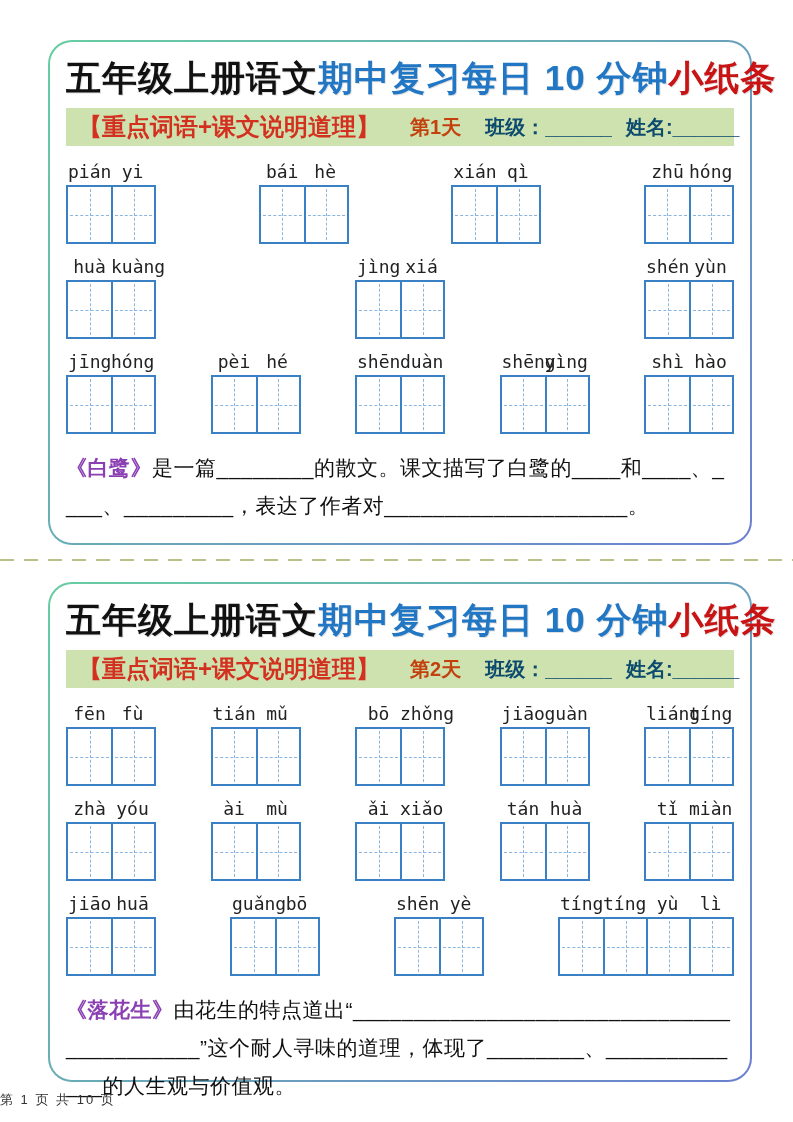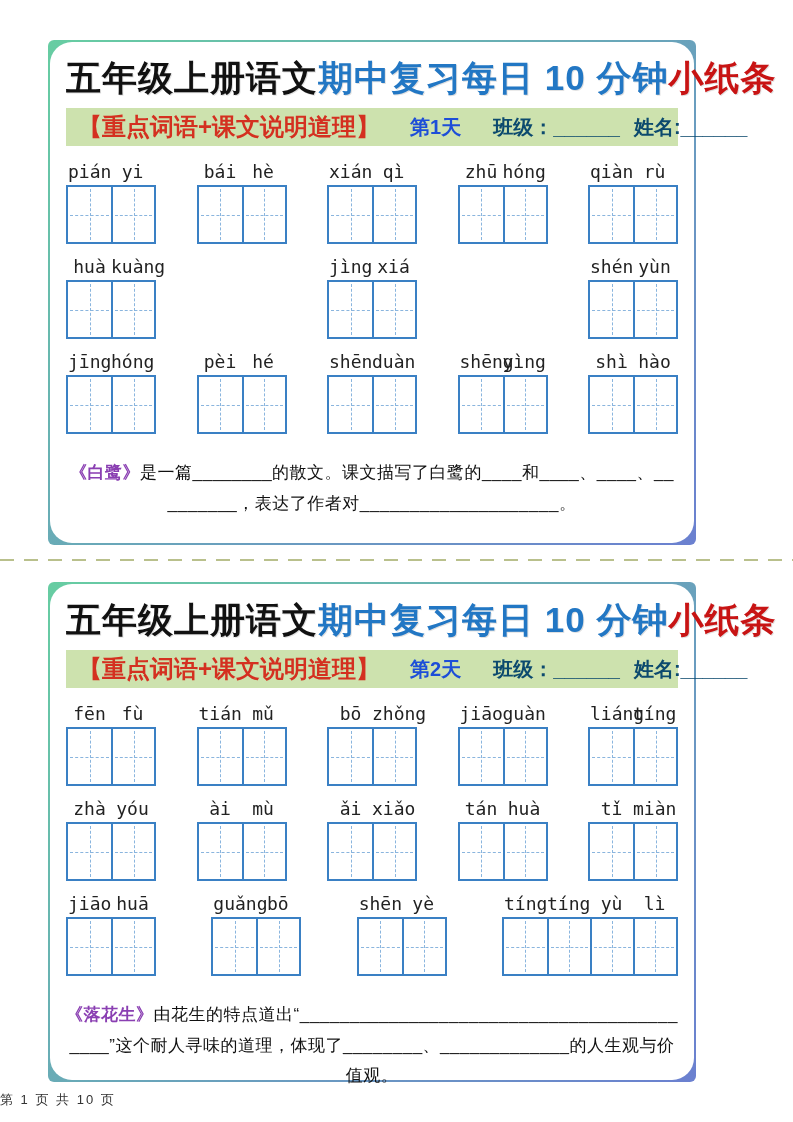--- a/index.html
+++ b/index.html
@@ -3,21 +3,21 @@
 <meta charset="utf-8">
 <style>
   * { margin:0; padding:0; box-sizing:border-box; }
   body { background:#ffffff; }
   .page {
     width:793px; height:1122px; background:#ffffff; position:relative;
     font-family:"Liberation Sans","DejaVu Sans",sans-serif;
     padding-top:40px; overflow:hidden;
   }
   .card {
-    width:648px; margin-left:48px; border-radius:6px; padding:2px;
+    width:704px; margin-left:48px; border-radius:24px; padding:2px;
     background:linear-gradient(135deg, var(--c-card_border_green,#67cda2), var(--c-card_border_blue,#6b80d0));
   }
   .card-inner {
     background:#ffffff; border-radius:22px; height:100%;
     padding:12px 16px 8px 16px;
   }
   .card-1 { height:505px; }
   .card-2 { height:500px; }
   .worksheet-title {
     text-align:center; font-size:35px; font-weight:bold; white-space:nowrap;
@@ -25,21 +25,21 @@
     text-shadow:1px 1px 0 rgba(0,0,0,0.12);
   }
   .t-blue { color:var(--c-title_blue,#2277c4); }
   .t-red  { color:var(--c-title_red,#c81414); }
   .topic-band {
     margin-top:6px; background:var(--c-band_bg,#cde2ae);
     display:flex; align-items:center; padding:3px 8px 3px 12px;
     font-size:20px; font-weight:bold; white-space:nowrap;
   }
   .band-topic { color:var(--c-band_red,#d43020); font-size:24px; margin-right:30px; }
-  .band-day   { color:#1d4ed8; margin-right:32px; }
+  .band-day   { color:#c2410c; margin-right:24px; }
   .band-field { color:#0c4a6e; margin-right:14px; }
   .rows-area { margin-top:12px; }
   .word-row { display:flex; justify-content:space-between; margin-bottom:9px; }
   .word-group { display:flex; flex-direction:column; align-items:center; }
   .pinyin-row { display:flex; align-items:flex-end; height:24px; margin-bottom:3px;justify-content:space-between; }
   .syl {
     width:43px; text-align:center; font-size:18px; color:#222;
     font-family:"DejaVu Sans Mono","Liberation Mono",monospace;
   }
   .box-group { display:flex; border:2px solid var(--c-box_border,#3a80c4); }
@@ -47,22 +47,22 @@
   .cell + .cell { border-left:2px solid var(--c-box_border,#3a80c4); }
   .cell::before {
     content:""; position:absolute; left:50%; top:2px; bottom:2px;
     border-left:1px dashed var(--c-box_dash,#8ab5de);
   }
   .cell::after {
     content:""; position:absolute; top:50%; left:2px; right:2px;
     border-top:1px dashed var(--c-box_dash,#8ab5de);
   }
   .course-paragraph {
-    margin-top:24px; font-size:17px; line-height:1.8; color:#111;
-    letter-spacing:0.5px; word-break:break-all;text-align:center;
+    margin-top:15px; font-size:21px; line-height:1.8; color:#111;
+    letter-spacing:0.5px; word-break:break-all;
   }
   .book-title { color:var(--c-book_purple,#8a3fb2); font-weight:bold; }
   .page-divider {
     height:2px; width:793px; margin:14px 0 21px 0;
     background:repeating-linear-gradient(90deg,
       var(--c-divider_green,#b9c08c) 0 14px, transparent 14px 24px);
   }
   .page-footer {
     text-align:left; font-size:13px; color:#333; margin-top:9px;
     letter-spacing:2px;
@@ -117,30 +117,20 @@
             <div class="word-group">
               <div class="pinyin-row">
                 <span class="syl">zhū</span>
                 <span class="syl">hóng</span>
               </div>
               <div class="box-group">
                 <div class="cell"></div>
                 <div class="cell"></div>
               </div>
             </div>
-            <div class="word-group">
-              <div class="pinyin-row">
-                <span class="syl">qiàn</span>
-                <span class="syl">rù</span>
-              </div>
-              <div class="box-group">
-                <div class="cell"></div>
-                <div class="cell"></div>
-              </div>
-            </div>
           </div>
           <div class="word-row">
             <div class="word-group">
               <div class="pinyin-row">
                 <span class="syl">huà</span>
                 <span class="syl">kuàng</span>
               </div>
               <div class="box-group">
                 <div class="cell"></div>
                 <div class="cell"></div>

